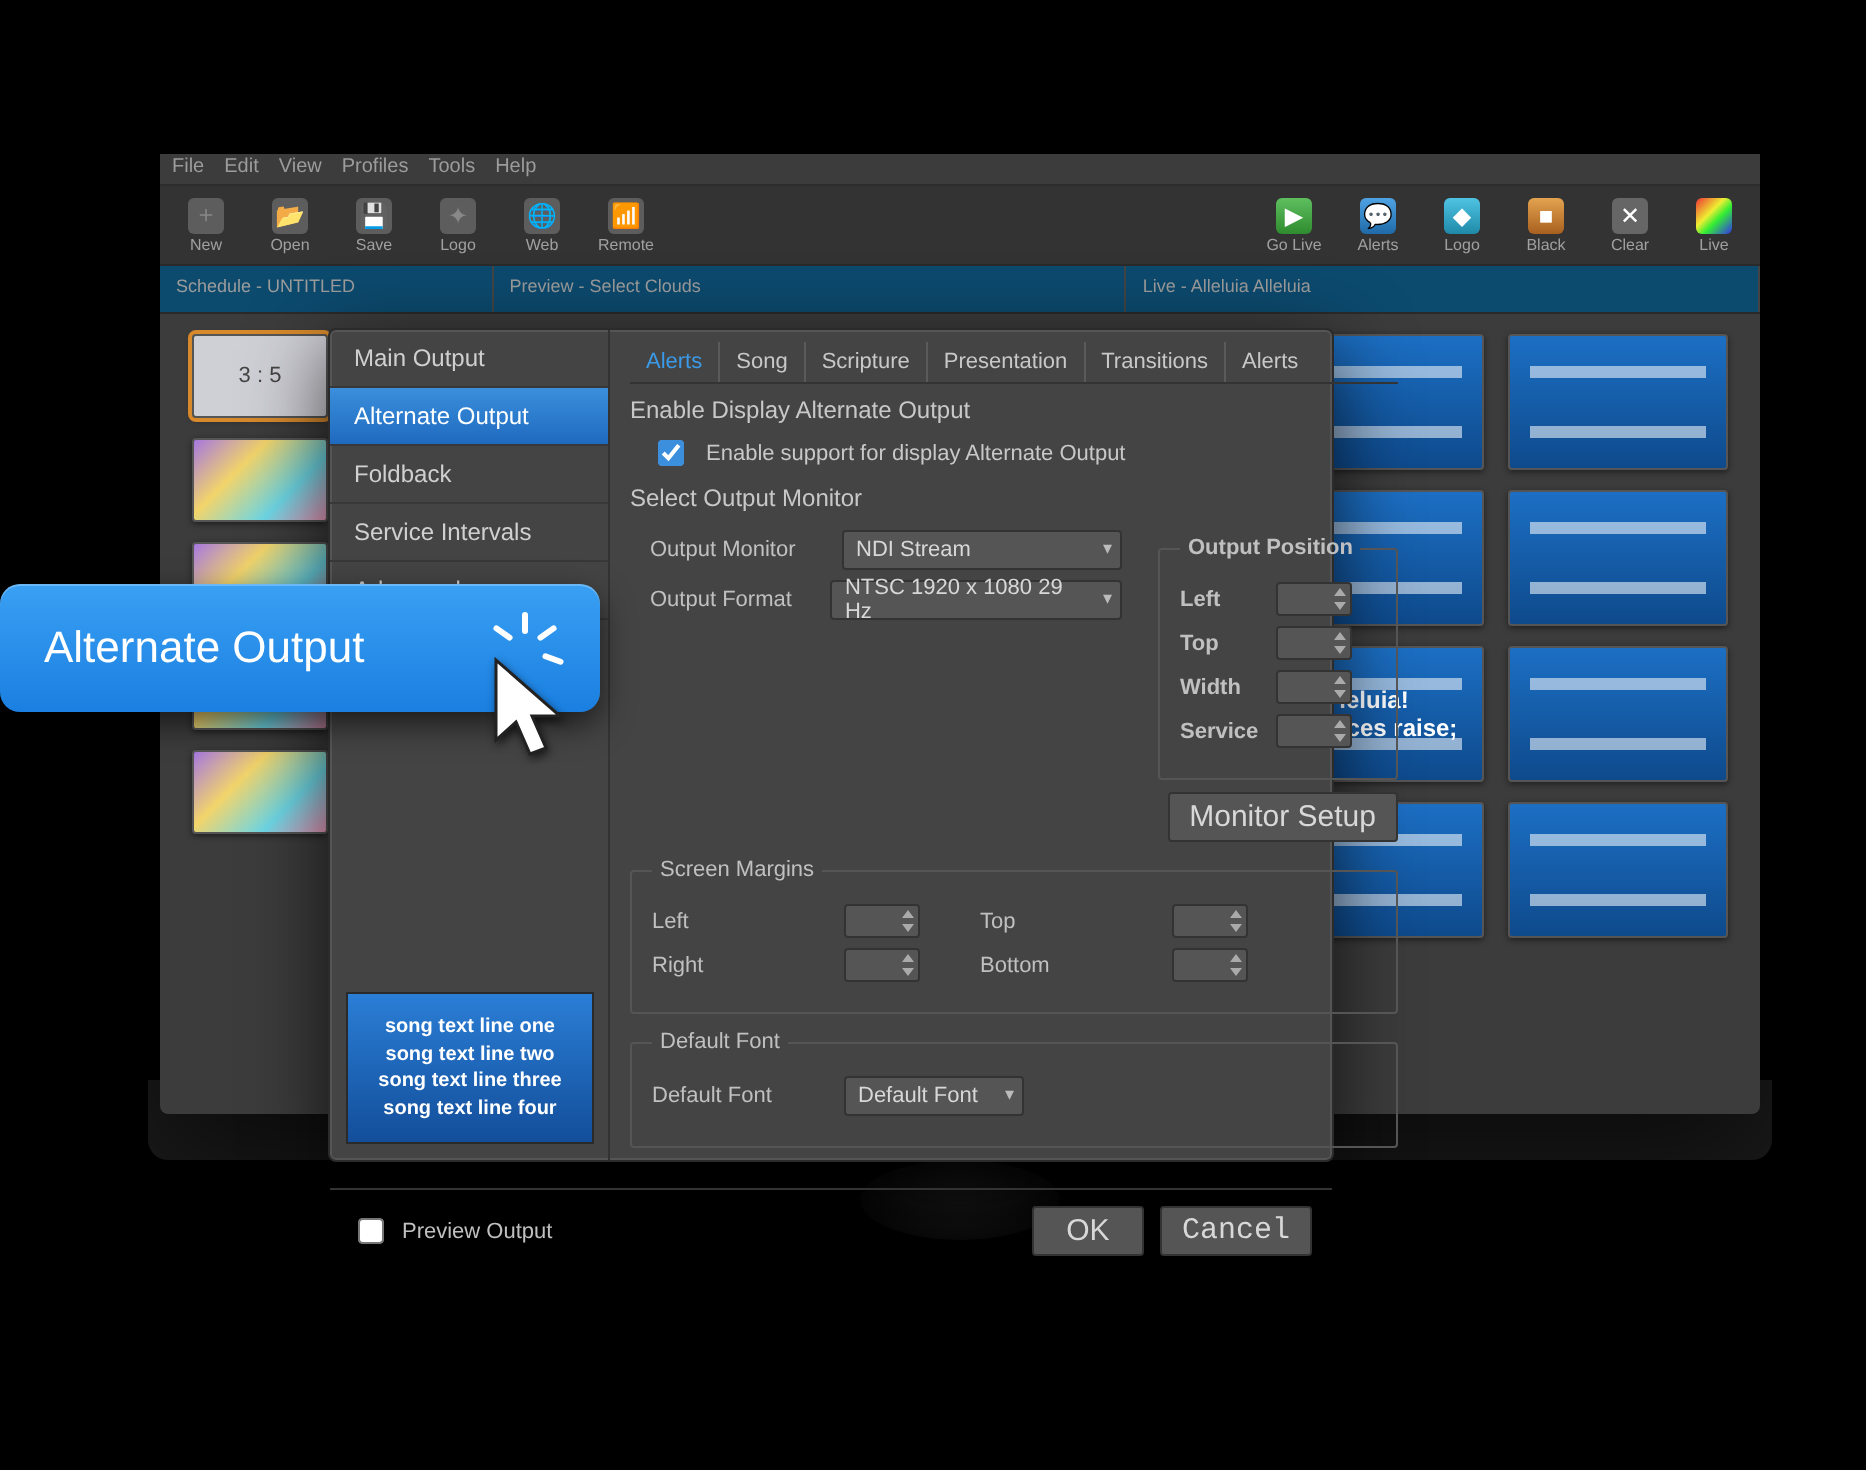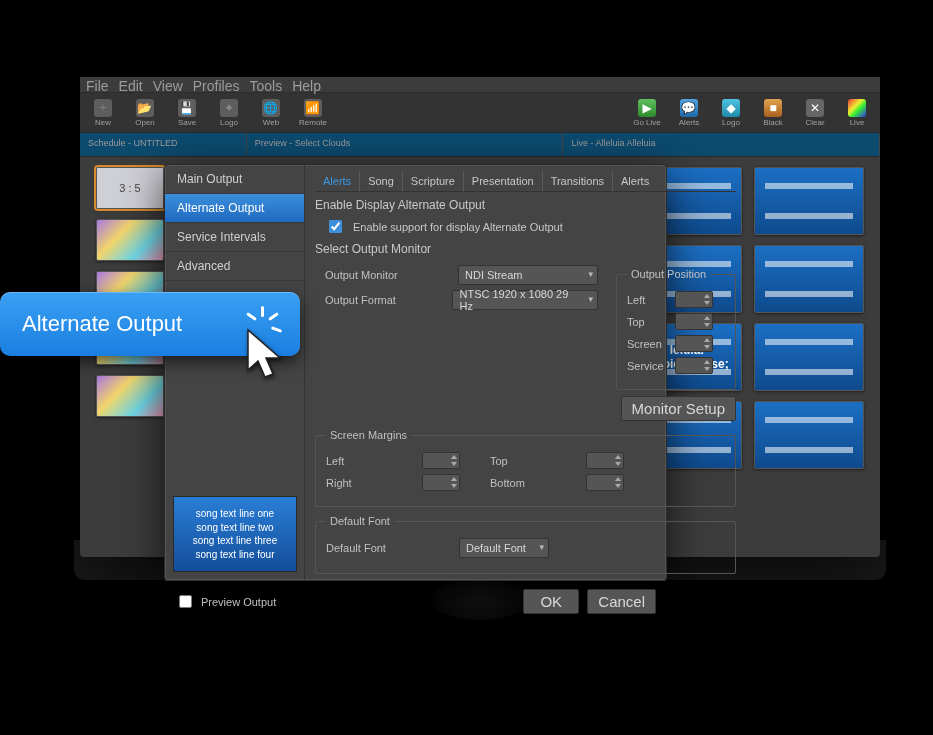--- a/index.html
+++ b/index.html
@@ -1,20 +1,20 @@
 <!DOCTYPE html>
 <html><head>
 <meta charset="utf-8">
 <style>
 html,body{margin:0;padding:0;background:#000;font-family:"Segoe UI",Tahoma,Arial,sans-serif;color:#c8c8c8;width:933px;height:735px;overflow:hidden;}
 *{box-sizing:border-box;}
 
 
 .app-window{position:absolute;left:80px;top:77px;width:800px;height:480px;background:#3c3c3c;border-radius:4px;box-shadow:0 20px 60px rgba(0,0,0,.6);}
-.menu-bar{height:16px;padding:1px 6px;background:#3c3c3c;border-bottom:1px solid #2d2d2d;font-size:14px;color:#9c9c9c;display:flex;gap:10px;}
+.menu-bar{height:16px;padding:1px 6px;background:#3c3c3c;border-bottom:1px solid #2d2d2d;font-size:10px;color:#9c9c9c;display:flex;gap:10px;}
 .menu-bar span{cursor:default;}
 .toolbar{height:40px;background:#333;border-bottom:1px solid #2a2a2a;display:flex;justify-content:space-between;padding:3px 8px;}
 .tb-group{display:flex;gap:12px;}
 .tb-btn{width:30px;display:flex;flex-direction:column;align-items:center;justify-content:center;gap:1px;font-size:8px;color:#a0a0a0;}
 .tb-btn .ico{width:18px;height:18px;border-radius:3px;background:#5d5d5d;display:flex;align-items:center;justify-content:center;font-size:12px;color:#888;}
 .tb-btn.c-green .ico{background:linear-gradient(#5fbf5f,#2e8b2e);color:#fff;}
 .tb-btn.c-blue .ico{background:linear-gradient(#4fa3e3,#1f6aa8);color:#fff;}
 .tb-btn.c-cyan .ico{background:linear-gradient(#4fc3e3,#1f8aa8);color:#fff;}
 .tb-btn.c-orange .ico{background:linear-gradient(#e3a34f,#a8601f);color:#fff;}
 .tb-btn.c-clear .ico{background:#666;color:#fff;}
@@ -28,50 +28,50 @@
 .thumb.blue{background:linear-gradient(#1c6fc4,#0e4a8c);position:relative;}
 .thumb.blue::after{content:"";position:absolute;inset:15px 10px;border-top:6px solid rgba(255,255,255,.55);border-bottom:6px solid rgba(255,255,255,.55);}
 .thumb.sm{width:68px;height:42px;font-size:7px;color:#ddd;display:flex;align-items:center;justify-content:center;text-align:right;padding:2px;}
 .thumb.ratio{background:#cfcfd6;color:#444;font-size:11px;}
 .thumb.ratio.sel{outline:2px solid #d7892c;}
 .thumb-label{font-size:9px;color:#a0a0a0;background:#565656;padding:2px 6px;border-radius:2px;margin-left:4px;width:fit-content;}
 .monitor-edge{position:absolute;left:74px;bottom:155px;width:812px;height:40px;background:#1a1a1a;border-radius:0 0 10px 10px;box-shadow:0 8px 18px rgba(0,0,0,.6);}
 .monitor-stand{position:absolute;left:430px;bottom:115px;width:100px;height:40px;background:radial-gradient(ellipse at top,#222,#000);border-radius:50%;}
 
 
-.modal{position:absolute;left:164px;top:164px;width:503px;height:417px;background:#444;border:1px solid #2b2b2b;border-radius:4px;box-shadow:0 10px 40px rgba(0,0,0,.7),0 0 0 1px #555 inset;display:flex;flex-direction:column;font-size:12px;}
+.modal{position:absolute;left:164px;top:164px;width:503px;height:417px;background:#444;border:1px solid #2b2b2b;border-radius:4px;box-shadow:0 10px 40px rgba(0,0,0,.7),0 0 0 1px #555 inset;display:flex;flex-direction:column;font-size:12px;gap:14px;}
 .modal-body{flex:1;display:flex;}
 .sidebar{width:140px;border-right:1px solid #333;display:flex;flex-direction:column;}
 .nav{display:flex;flex-direction:column;}
 .nav-item{padding:7px 12px;font-size:12px;color:#d0d0d0;border-bottom:1px solid #383838;cursor:pointer;}
 .nav-item.selected{background:linear-gradient(#3b8fdc,#1f6ac0);color:#fff;}
 .preview-pane{margin-top:auto;padding:8px;}
 .preview-box{width:124px;height:76px;background:linear-gradient(#2a7ed6,#134e9a);display:flex;flex-direction:column;align-items:center;justify-content:center;gap:0;border:1px solid #2a2a2a;}
-.preview-box div{color:#fff;font-size:10px;font-weight:400;line-height:1.35;}
+.preview-box div{color:#fff;font-size:10px;font-weight:700;line-height:1.35;}
 .content{flex:1;padding:6px 10px 0;}
 .tabs{display:flex;gap:0;border-bottom:1px solid #333;}
 .tab{padding:4px 8px;font-size:11px;color:#c8c8c8;border-right:1px solid #5a5a5a;cursor:pointer;}
 .tab:last-child{border-right:none;}
 .tab.active{color:#3b9ae8;}
 fieldset{border:1px solid #555;border-radius:2px;margin:8px 0 6px;padding:6px 10px 10px;}
 legend{font-size:11px;color:#c0c0c0;padding:0 4px;}
 .sect-title{font-size:12px;color:#c8c8c8;margin:6px 0 4px;}
 .row{display:flex;align-items:center;gap:8px;font-size:11px;margin:5px 0;}
 .row label{width:88px;color:#c0c0c0;}
 input.cb{accent-color:#3b8fdc;width:13px;height:13px;}
-.select{position:relative;background:#555;border:1px solid #333;border-radius:2px;padding:2px 20px 2px 6px;font-size:11px;color:#d8d8d8;min-width:140px;height:20px;display:flex;align-items:center;cursor:pointer;margin-left:37px;}
+.select{position:relative;background:#555;border:1px solid #333;border-radius:2px;padding:2px 20px 2px 6px;font-size:11px;color:#d8d8d8;min-width:140px;height:20px;display:flex;align-items:center;cursor:pointer;}
 .select .chev{position:absolute;right:4px;top:3px;font-size:9px;color:#bbb;}
 .select.sm{min-width:90px;}
 .num-cell{width:62px;display:flex;align-items:center;gap:3px;color:#6f6f6f;}
 .spin{width:38px;height:17px;background:#555;border:1px solid #333;border-radius:2px;position:relative;}
 .spin::before,.spin::after{content:"";position:absolute;right:2px;width:0;height:0;border-left:3px solid transparent;border-right:3px solid transparent;}
 .spin::before{top:2px;border-bottom:4px solid #aaa;}
 .spin::after{bottom:2px;border-top:4px solid #aaa;}
 .two-col{display:flex;gap:18px;align-items:flex-start;}
-.pos-box fieldset{width:120px;}
+.pos-box fieldset{width:120px;font-weight:bold;}
 .pos-box .row label{width:40px;}
 .btn{background:#555;border:1px solid #333;border-radius:2px;padding:3px 10px;font-size:15px;color:#d8d8d8;cursor:pointer;}
 .monitor-setup{margin:4px 0 0 auto;display:block;}
 .modal-footer{display:flex;align-items:center;gap:8px;padding:8px 10px;border-top:1px solid #333;}
 .modal-footer .cb-wrap{display:flex;align-items:center;gap:6px;font-size:11px;color:#c0c0c0;margin-right:auto;}
 
 
 .callout{position:absolute;left:0;top:292px;width:300px;height:64px;background:linear-gradient(#39a0f4,#1a7fe0);border-radius:10px;box-shadow:0 6px 16px rgba(0,0,0,.6),inset 0 1px 0 rgba(255,255,255,.25);display:flex;align-items:center;color:#fff;font-size:22px;padding-left:22px;}
 .callout .spark{margin-left:auto;margin-right:18px;position:relative;width:36px;height:36px;}
 .callout .spark i{position:absolute;background:#fff;border-radius:2px;}
@@ -198,20 +198,21 @@
     </div>
   </div>
 </div>
 
 <div class="modal">
   <div class="modal-body">
     <div class="sidebar">
       <div class="nav">
         <div class="nav-item">Main Output</div>
         <div class="nav-item selected">Alternate Output</div>
+        <div class="nav-item">Foldback</div>
         <div class="nav-item">Service Intervals</div>
         <div class="nav-item">Advanced</div>
       </div>
       <div class="preview-pane">
         <div class="preview-box">
           <div>song text line one</div>
           <div>song text line two</div>
           <div>song text line three</div>
           <div>song text line four</div>
         </div>
@@ -257,21 +258,21 @@
             <legend>Output Position</legend>
             <div class="row">
                 <label class="num-cell">Left</label>
                 <div class="spin"></div>
               </div>
             <div class="row">
                 <label class="num-cell">Top</label>
                 <div class="spin"></div>
               </div>
             <div class="row">
-                <label class="num-cell">Screen</label>
+                <label class="num-cell">Width</label>
                 <div class="spin"></div>
               </div>
             <div class="row">
                 <label class="num-cell">Service</label>
                 <div class="spin"></div>
               </div>
           </fieldset>
           <button class="btn monitor-setup">Monitor Setup</button>
         </div>
       </div>
@@ -314,21 +315,21 @@
       </fieldset>
     </div>
   </div>
 
   <div class="modal-footer">
     <label class="cb-wrap">
       <input type="checkbox" class="cb" style="">
       <span>Preview Output</span>
     </label>
     <button class="btn" style="min-width:56px;">OK</button>
-    <button class="btn" style="min-width:56px;">Cancel</button>
+    <button class="btn" style="min-width:56px;font-family:Liberation Mono, monospace;">Cancel</button>
   </div>
 </div>
 
 <div class="callout">
   <span>Alternate Output</span>
   <span class="spark">
     <i class="s1"></i>
       <i class="s2"></i>
       <i class="s3"></i>
       <i class="s4"></i>

